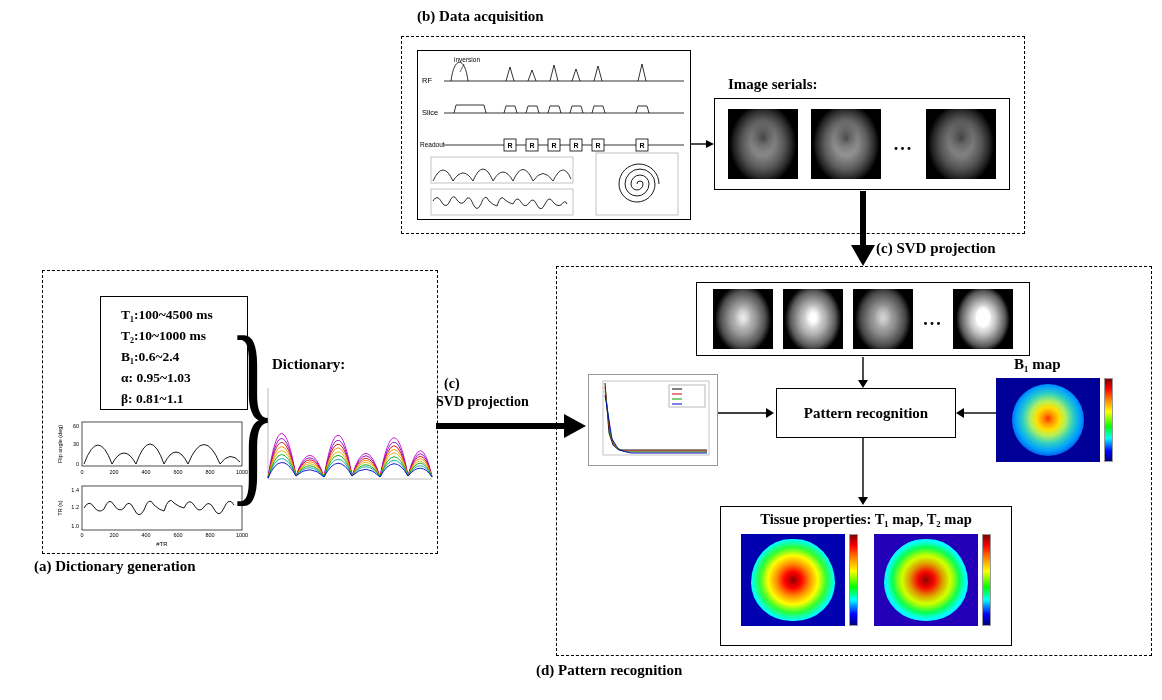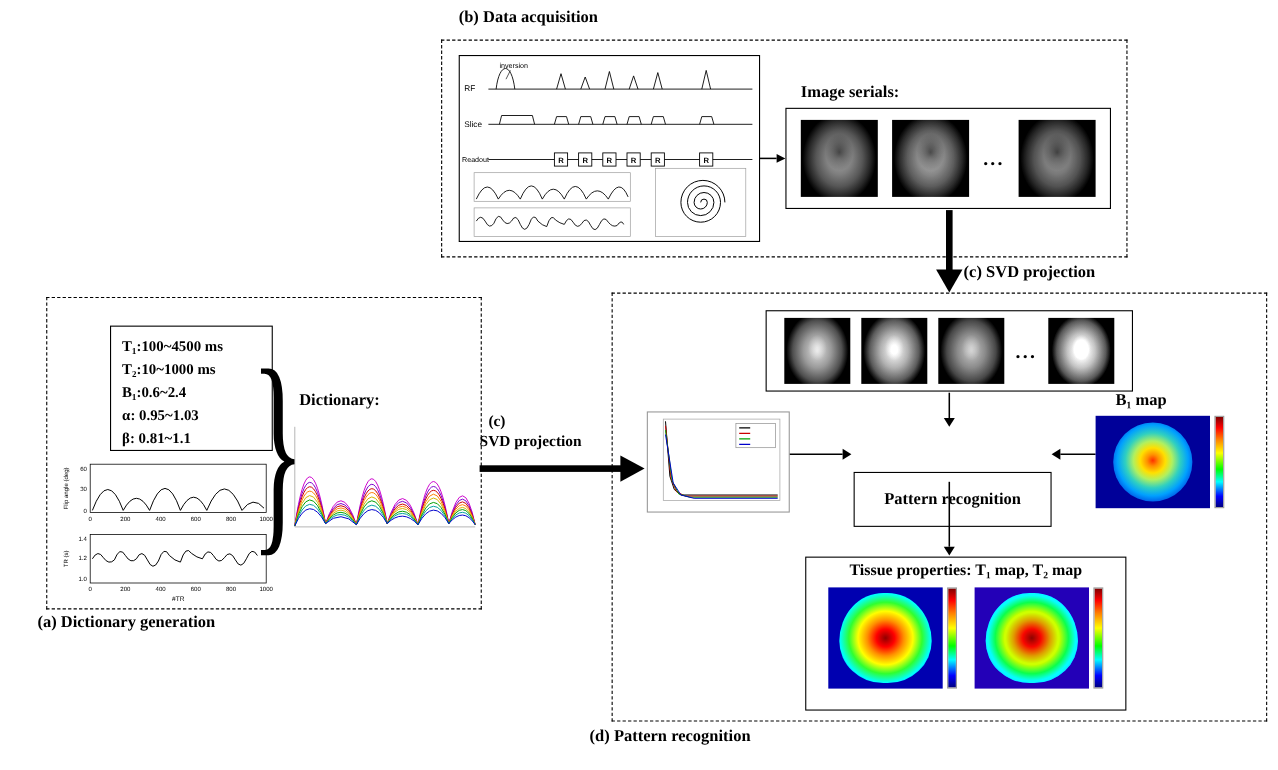--- a/index.html
+++ b/index.html
@@ -155,21 +155,21 @@
       <line x1="83" y1="24" x2="93" y2="24" stroke="#00a000" stroke-width="1"></line>
       <line x1="83" y1="29" x2="93" y2="29" stroke="#0000cc" stroke-width="1"></line>
     </g>
   </svg>
 
   <svg class="arr" style="left:718px;top:406px;" width="56" height="14">
     <line x1="0" y1="7" x2="48" y2="7" stroke="#000" stroke-width="1.4"></line>
     <polygon points="48,2 56,7 48,12" fill="#000"></polygon>
   </svg>
 
-  <div class="pattern-box" style="left:776px;top:388px;width:178px;height:48px;margin-top:41px;">
+  <div class="pattern-box" style="left:776px;top:388px;width:178px;height:48px;">
     <span>Pattern recognition</span>
   </div>
 
   <svg class="arr" style="left:956px;top:406px;" width="40" height="14">
     <line x1="40" y1="7" x2="8" y2="7" stroke="#000" stroke-width="1.4"></line>
     <polygon points="8,2 0,7 8,12" fill="#000"></polygon>
   </svg>
 
   <div class="lbl" style="left:1014px;top:356px;text-align:right;">B₁ map</div>
   <div class="abs b1-wrap" style="left:996px;top:378px;">
@@ -177,38 +177,38 @@
       <div class="b1-circle"></div>
     </div>
     <div class="cbar" style="height:84px;"></div>
   </div>
 
   <svg class="arr" style="left:856px;top:438px;" width="14" height="68">
     <line x1="7" y1="0" x2="7" y2="59" stroke="#000" stroke-width="1.4"></line>
     <polygon points="2,59 12,59 7,67" fill="#000"></polygon>
   </svg>
 
-  <div class="panel" style="left:720px;top:506px;width:292px;height:140px;margin-left:12px;">
+  <div class="panel" style="left:720px;top:506px;width:292px;height:140px;">
     <div style="text-align:center;font-weight:bold;font-size:14.5px;margin-top:4px;">Tissue properties: T₁ map, T₂ map</div>
     <div class="tissue-inner">
       <div class="tmap-wrap">
         <div class="tmap"></div>
         <div class="cbar" style="height:92px;"></div>
       </div>
       <div class="tmap-wrap">
         <div class="tmap" style="filter:hue-rotate(12deg) saturate(1.05);"></div>
         <div class="cbar" style="height:92px;"></div>
       </div>
     </div>
   </div>
 
   <div class="dashed" style="left:42px;top:270px;width:394px;height:282px;"></div>
   <div class="lbl" style="left:34px;top:558px;">(a) Dictionary generation</div>
 
-  <div class="panel" style="left:100px;top:296px;width:148px;height:114px;">
+  <div class="panel" style="left:100px;top:296px;width:148px;height:114px;padding-left:10px;">
     <div class="param-lines">
       <div>T₁:100~4500 ms</div>
       <div>T₂:10~1000 ms</div>
       <div>B₁:0.6~2.4</div>
       <div>α: 0.95~1.03</div>
       <div>β: 0.81~1.1</div>
     </div>
   </div>
 
   <svg class="abs" style="left:54px;top:416px;" width="200" height="132" viewBox="0 0 200 132">

